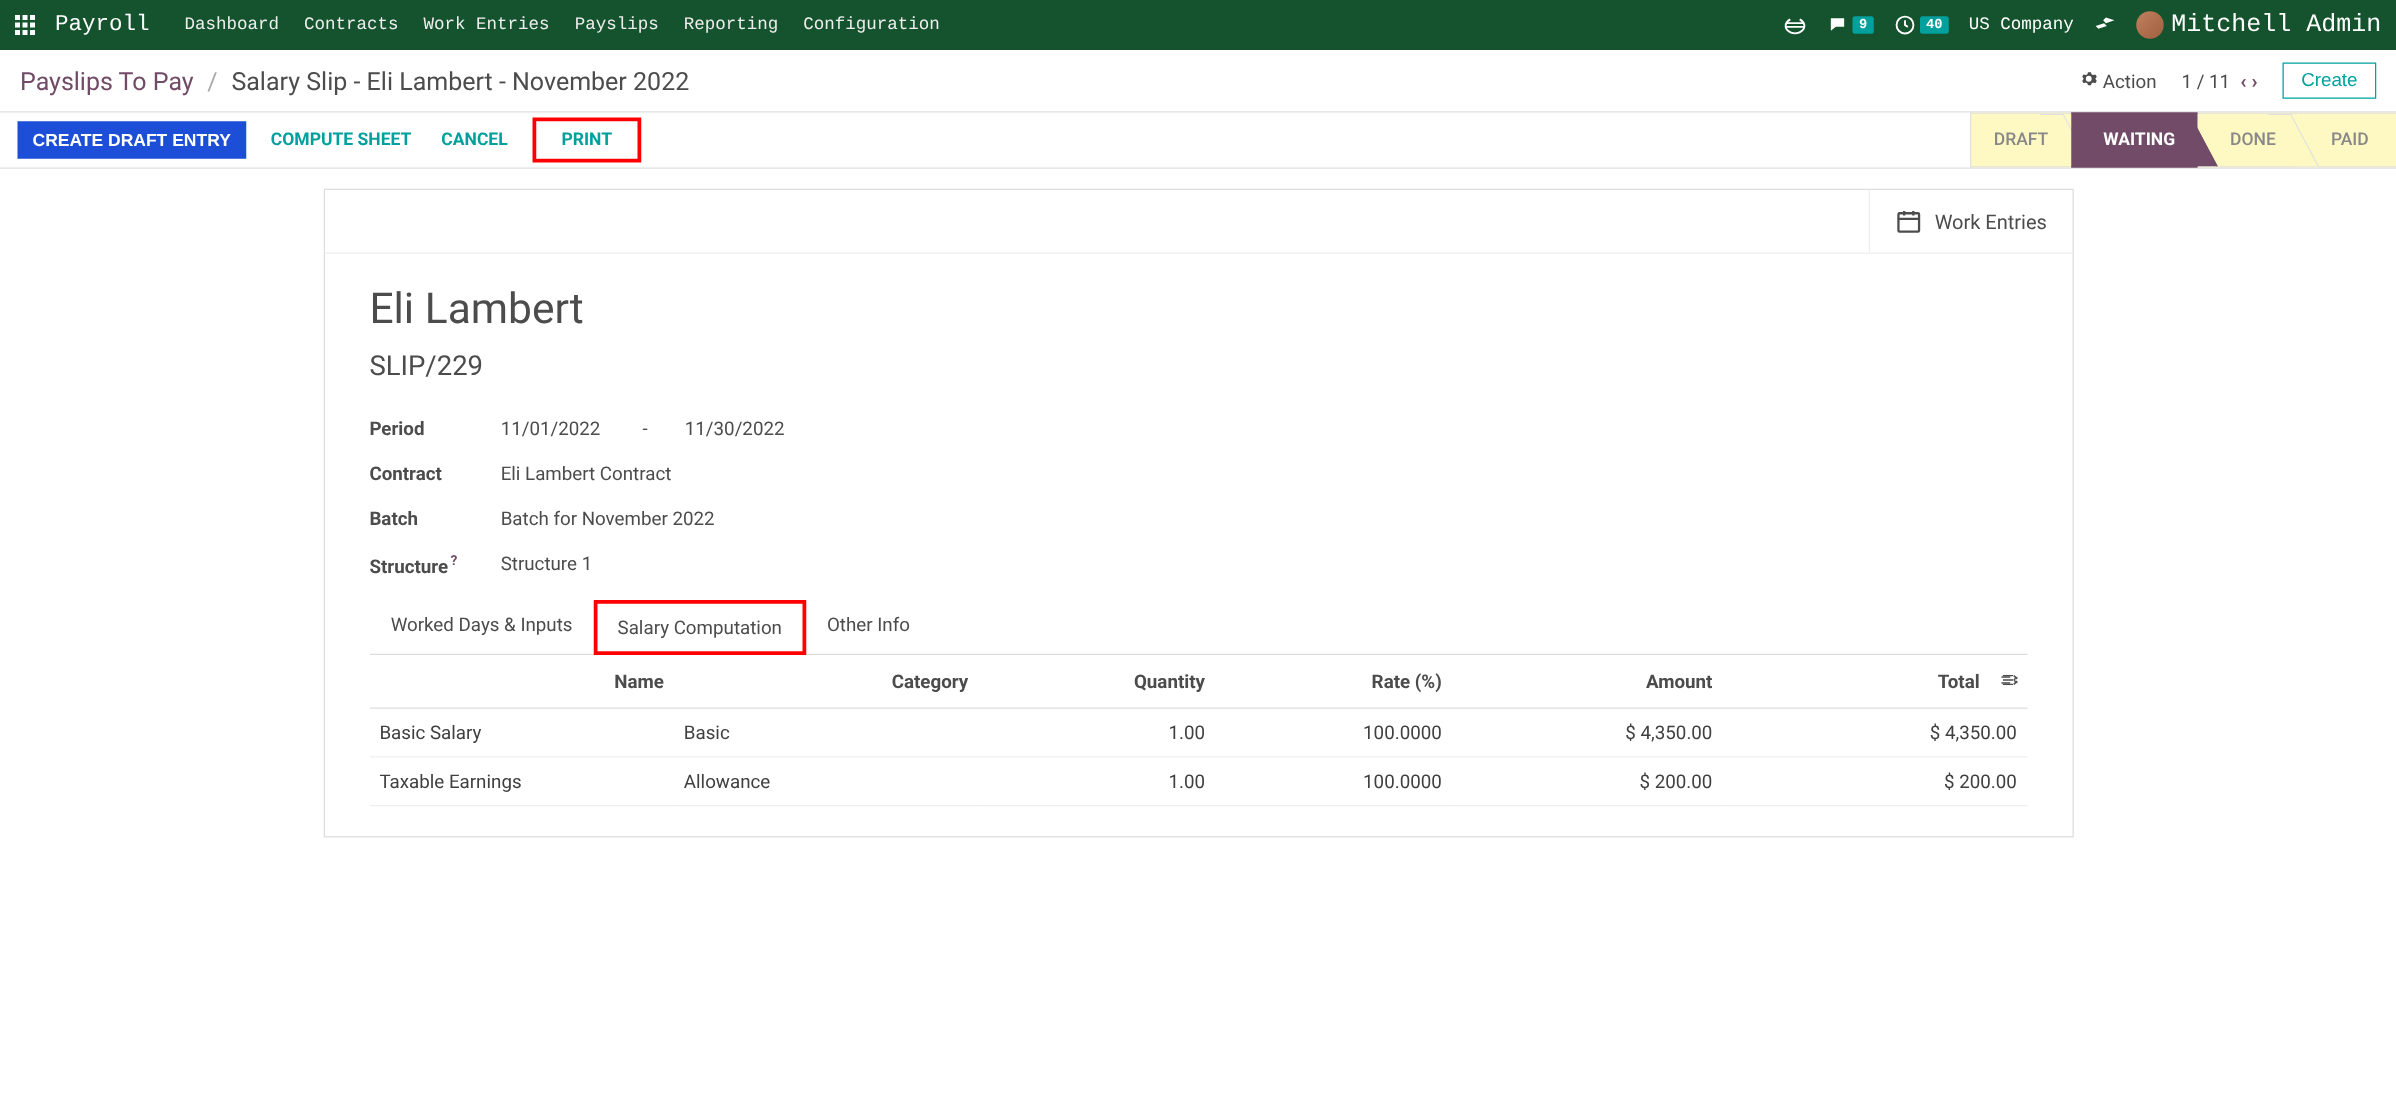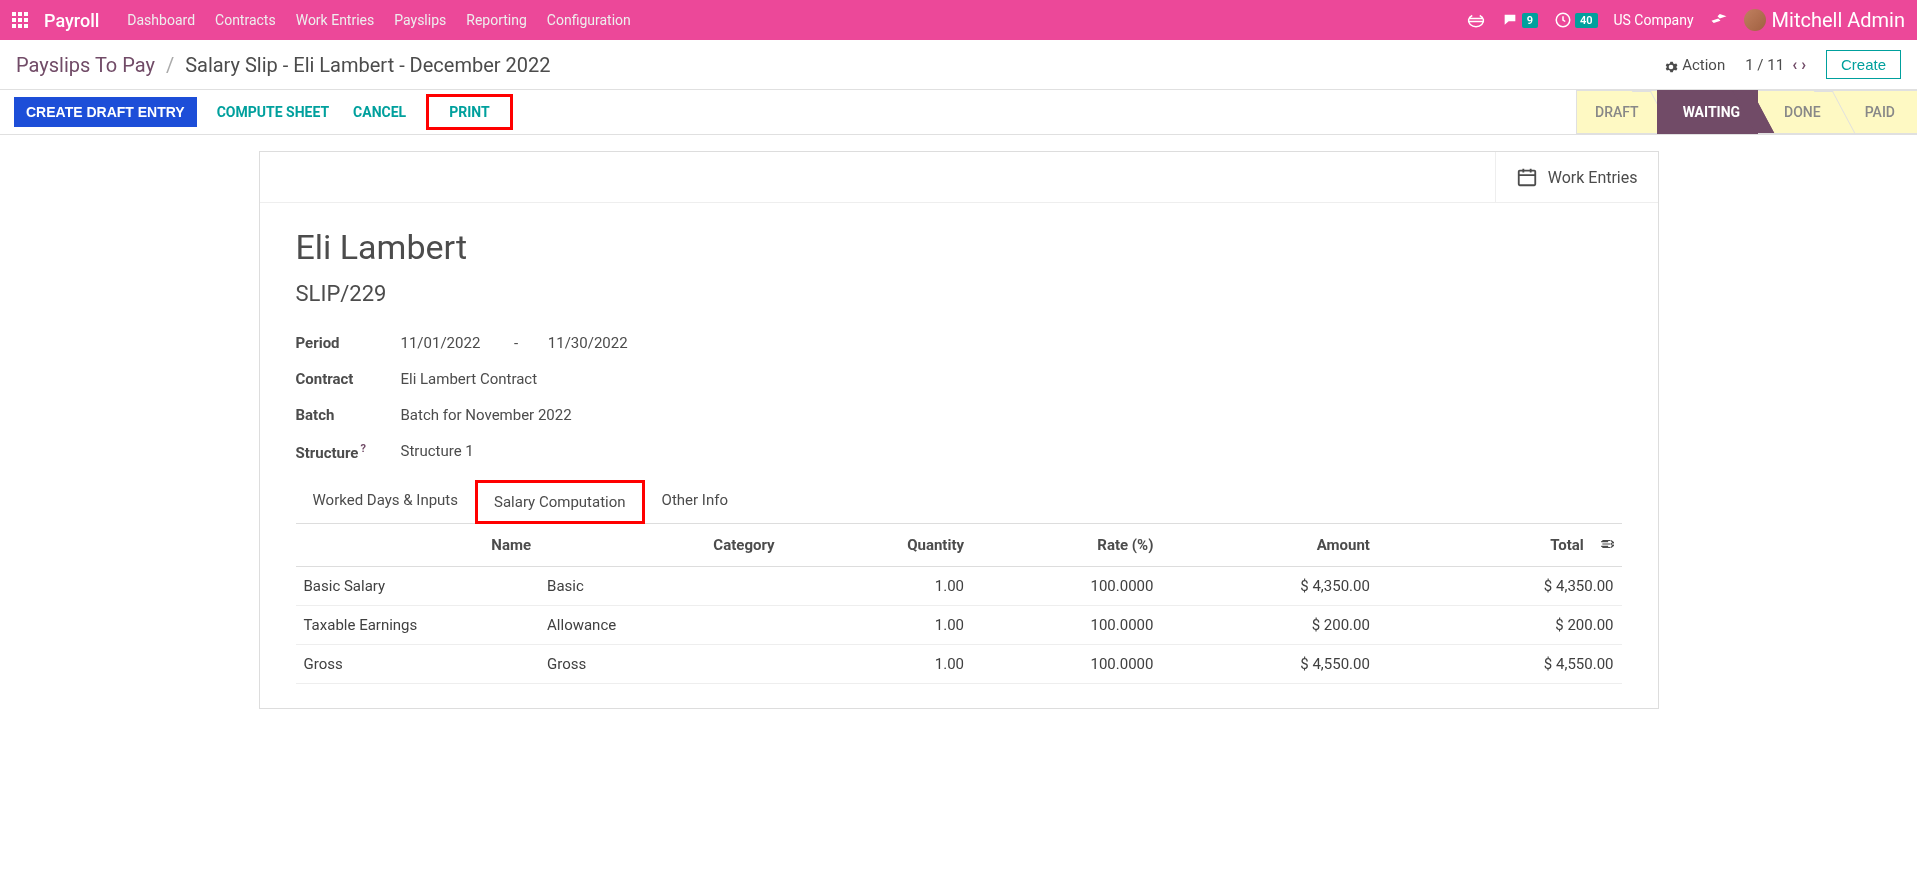--- a/index.html
+++ b/index.html
@@ -1,39 +1,39 @@
 <!DOCTYPE html>
 <html><head>
 <meta charset="utf-8">
 <style>
 * { margin: 0; padding: 0; box-sizing: border-box; }
 body { font-family: -apple-system, BlinkMacSystemFont, "Segoe UI", Roboto, "Helvetica Neue", Arial, sans-serif; font-size: 14px; color: #4c4c4c; background: #fff; }
 
 
-.navbar { background: #ec4899; color: #fff; height: 40px; display: flex; justify-content: space-between; padding: 0 12px; }
+.navbar { background: #14532d; color: #fff; height: 40px; display: flex; justify-content: space-between; padding: 0 12px; font-family: Liberation Mono, monospace; }
 .nav-left { display: flex; align-items: center; gap: 16px; }
 .nav-right { display: flex; align-items: center; gap: 16px; }
 .apps-icon { display: grid; grid-template-columns: repeat(3, 4px); grid-template-rows: repeat(3, 4px); gap: 2px; cursor: pointer; }
 .apps-icon span { background: #fff; width: 4px; height: 4px; }
 .app-title { font-size: 18px; font-weight: 500; color: #fff; }
 .nav-menu { display: flex; gap: 20px; margin-left: 12px; }
 .nav-item { color: #eee; font-size: 14px; cursor: pointer; }
 .nav-icon { color: #fff; cursor: pointer; position: relative; display: flex; align-items: center; }
 .badge { background: #00A09D; color: #fff; font-size: 11px; padding: 1px 5px; border-radius: 2px; margin-left: 3px; font-weight: 600; }
 .company-name { color: #fff; font-size: 14px; }
 .user-name { color: #fff; font-size: 20px; }
 .avatar { width: 22px; height: 22px; border-radius: 50%; background: linear-gradient(135deg, #c08060, #a06040); display: inline-block; margin-right: 6px; vertical-align: middle; }
 
 
 .control-panel { border-bottom: 1px solid #e0e0e0; padding: 10px 16px; display: flex; justify-content: space-between; align-items: center; }
 .breadcrumb { font-size: 20px; color: #4c4c4c; }
 .breadcrumb a { color: #714B67; text-decoration: none; }
 .breadcrumb .sep { color: #aaa; margin: 0 6px; }
 .cp-right { display: flex; align-items: center; gap: 20px; }
-.action-link { color: #4c4c4c; cursor: pointer; display: flex; align-items: flex-end; gap: 4px; font-size: 15px; }
+.action-link { color: #4c4c4c; cursor: pointer; display: flex; align-items: flex-start; gap: 4px; font-size: 15px; }
 .pager { color: #4c4c4c; font-size: 15px; display: flex; align-items: center; gap: 8px; }
 .pager-arrows { display: flex; gap: 4px; }
 .pager-arrow { color: #714B67; font-size: 16px; cursor: pointer; font-weight: bold; }
 .create-btn { border: 1px solid #00A09D; color: #00A09D; background: #fff; padding: 5px 14px; font-size: 15px; cursor: pointer; }
 
 
 .button-bar-wrap { border-bottom: 1px solid #e0e0e0; display: flex; justify-content: space-between; align-items: stretch;}
 .button-bar { display: flex; align-items: center; gap: 16px; padding: 4px 14px; }
 .btn-primary { background: #1d4ed8; color: #fff; padding: 7px 12px; font-weight: 700; font-size: 14px; border: none; cursor: pointer; }
 .btn-link { color: #00A09D; font-weight: 700; font-size: 14px; cursor: pointer; padding: 7px 4px; }
@@ -136,21 +136,21 @@
       <span class="avatar"></span>
       <span class="user-name">Mitchell Admin</span>
     </div>
   </div>
 </div>
 
 <div class="control-panel">
   <div class="breadcrumb">
     <a href="#">Payslips To Pay</a>
     <span class="sep">/</span>
-    <span>Salary Slip - Eli Lambert - December 2022</span>
+    <span>Salary Slip - Eli Lambert - November 2022</span>
   </div>
   <div class="cp-right">
     <div class="action-link">
       <svg width="14" height="14" viewBox="0 0 24 24" fill="#4c4c4c">
           <path d="M12 8a4 4 0 100 8 4 4 0 000-8zm9 4l2 3-2 3-3-1a8 8 0 01-2 1l-1 3h-4l-1-3a8 8 0 01-2-1l-3 1-2-3 2-3-2-3 2-3 3 1a8 8 0 012-1l1-3h4l1 3a8 8 0 012 1l3-1 2 3-2 3z"></path>
         </svg>
       <span>Action</span>
     </div>
     <div class="pager">
       <span>1 / 11</span>
@@ -252,26 +252,18 @@
                 <td class="right">$ 4,350.00</td>
               </tr>
               <tr>
                 <td>Taxable Earnings</td>
                 <td>Allowance</td>
                 <td class="right">1.00</td>
                 <td class="right">100.0000</td>
                 <td class="right">$ 200.00</td>
                 <td class="right">$ 200.00</td>
               </tr>
-              <tr>
-                <td>Gross</td>
-                <td>Gross</td>
-                <td class="right">1.00</td>
-                <td class="right">100.0000</td>
-                <td class="right">$ 4,550.00</td>
-                <td class="right">$ 4,550.00</td>
-              </tr>
             </tbody>
       </table>
     </div>
   </div>
 </div>
 </div>
 
 </body></html>

